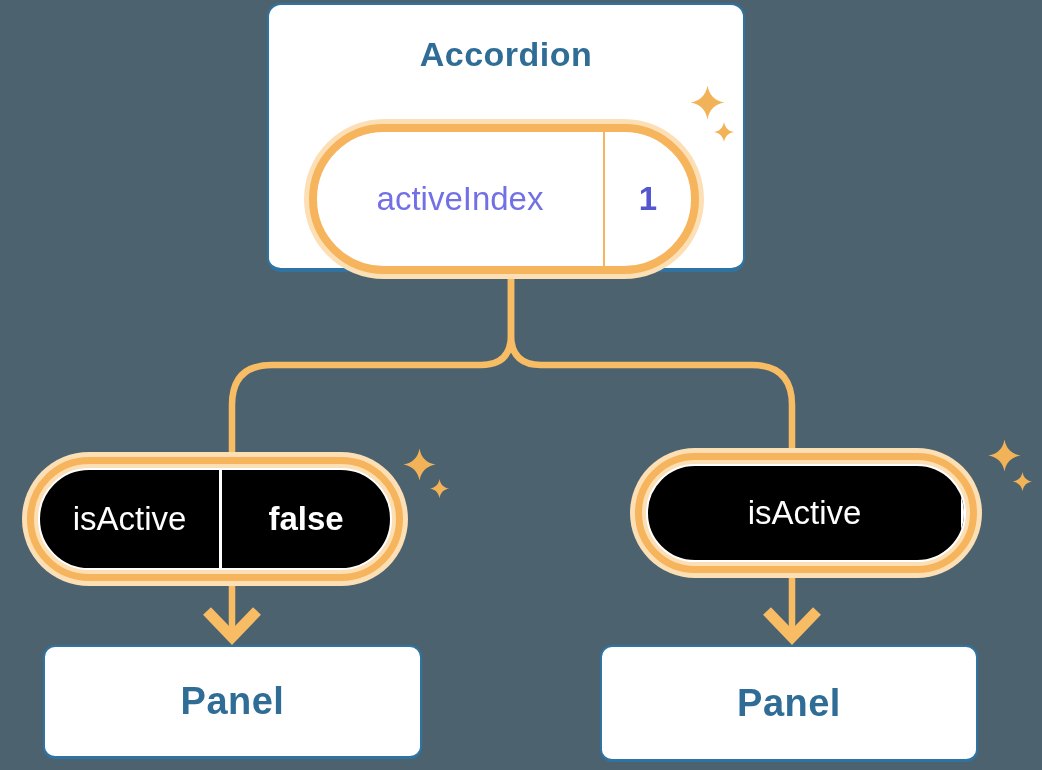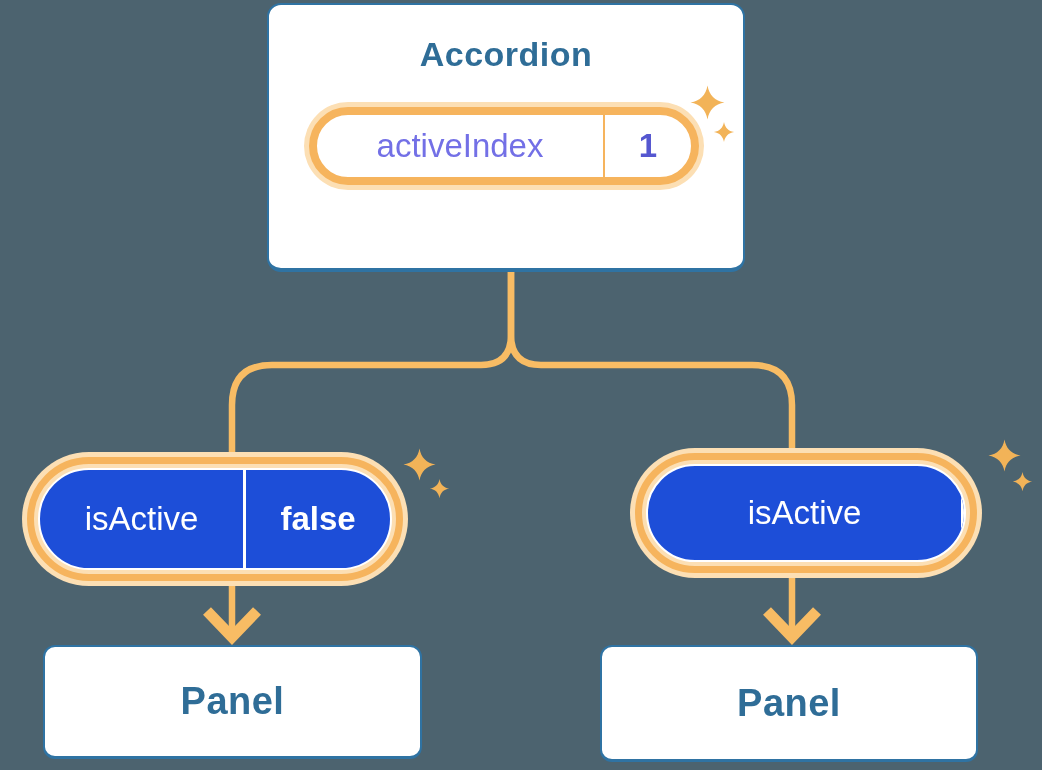--- a/index.html
+++ b/index.html
@@ -40,57 +40,57 @@
     flex:1;border-radius:999px;border:8px solid #f6b45d;background:#ffffff;
     display:flex;align-items:stretch;overflow:hidden;
   }
   .pill-ring.purple-ring{
     border-width:7px;background:#fcdfb4;padding:4px;overflow:visible;
   }
   .pill-inner{
     flex:1;display:flex;align-items:stretch;border-radius:999px;
   }
   .pill-inner.purple{
-    background:#1d4ed8;border:2px solid #ffffff;overflow:hidden;
+    background:#000000;border:2px solid #ffffff;overflow:hidden;
   }
   .pill-label{
     flex:1;display:flex;align-items:center;justify-content:center;
     font-size:33px;
   }
   .pill-label.state{color:#7370e6;}
   .pill-label.prop{color:#ffffff;}
   .pill-sep{width:2px;background:#f6b45d;}
   .pill-sep.white{width:3px;background:#ffffff;}
   .pill-value{
     display:flex;align-items:center;justify-content:center;
     font-weight:700;font-size:33px;
   }
   .pill-value.state{color:#5557d0;width:86px;}
-  .pill-value.prop{color:#ffffff;width:144px;}
+  .pill-value.prop{color:#ffffff;width:168px;}
 
   .sparkle{position:absolute;}
 </style>
 </head>
 <body>
 
 <svg class="abs" style="left:0;top:0;" width="1042" height="770" viewBox="0 0 1042 770">
 
   <path d="M511 268 V335 Q511 365 481 365 H272 Q232 365 232 405 V630" fill="none" stroke="#f8bc64" stroke-width="6.5"></path>
 
   <path d="M511 268 V335 Q511 365 541 365 H752 Q792 365 792 405 V630" fill="none" stroke="#f8bc64" stroke-width="6.5"></path>
 
   <path d="M207 611 L232 637 L257 611" fill="none" stroke="#f8bc64" stroke-width="11"></path>
   <path d="M767 611 L792 637 L817 611" fill="none" stroke="#f8bc64" stroke-width="11"></path>
 </svg>
 
 <div class="abs comp-card" style="left:267px;top:3px;width:478px;height:269px;">
   <div class="comp-title">Accordion</div>
 </div>
 
-<div class="abs pill-glow" style="left:304px;top:102px;width:400px;height:88px;">
+<div class="abs pill-glow" style="left:304px;top:119px;width:400px;height:160px;">
   <div class="pill-ring">
     <div class="pill-inner">
       <div class="pill-label state">activeIndex</div>
       <div class="pill-sep"></div>
       <div class="pill-value state">1</div>
     </div>
   </div>
 </div>
 
 <div class="abs pill-glow" style="left:22px;top:452px;width:386px;height:134px;">

